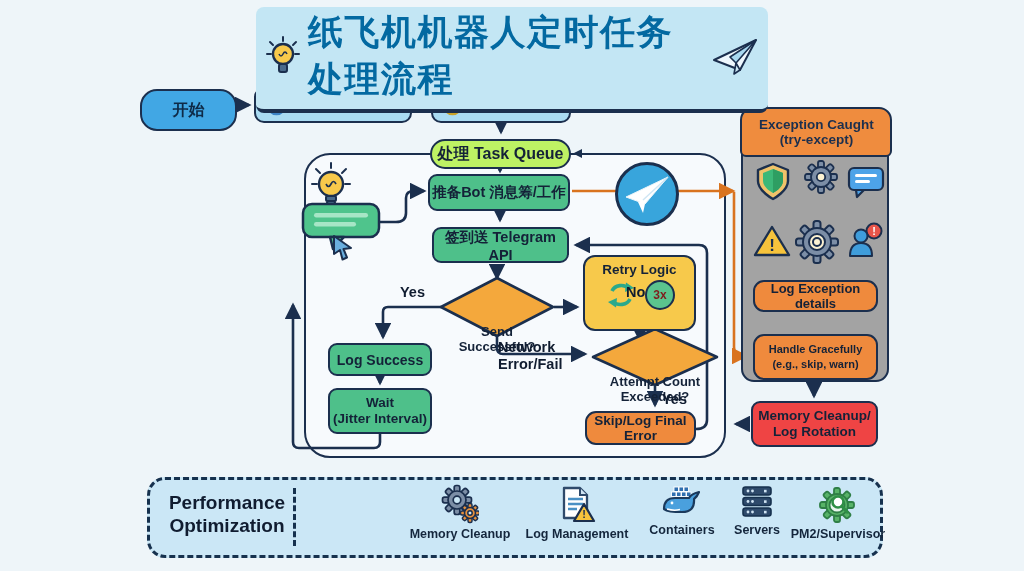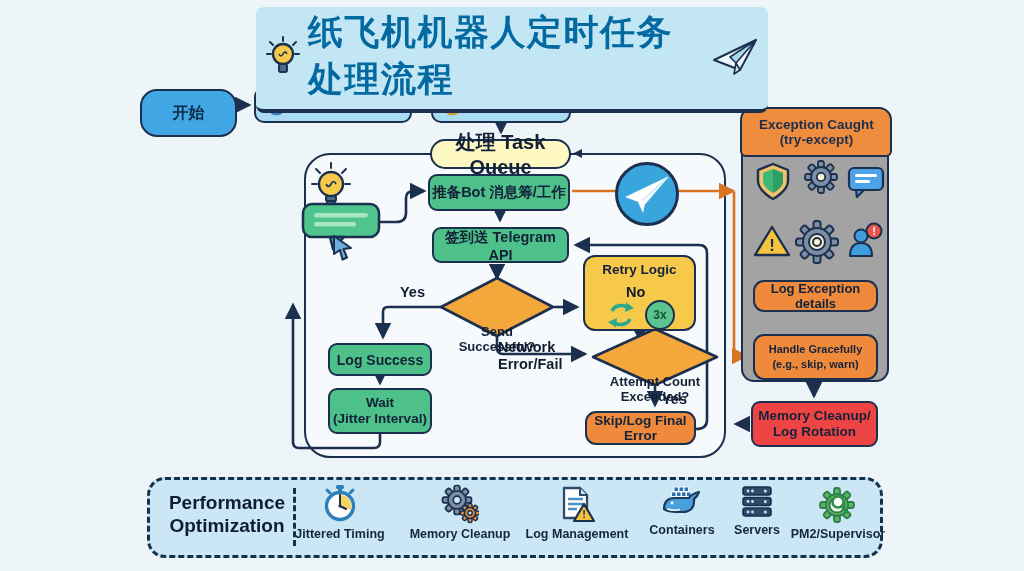--- a/index.html
+++ b/index.html
@@ -6,24 +6,24 @@
   #canvas{position:relative;width:1024px;height:571px;background:#eef5f9;overflow:hidden;
           font-family:"Liberation Sans","DejaVu Sans",sans-serif;color:#142238;}
   .abs{position:absolute;}
   svg{display:block;}
   #wires{position:absolute;left:0;top:0;z-index:2;}
   .node{position:absolute;z-index:3;display:flex;align-items:center;justify-content:center;
         border:2.5px solid #1b2f4e;font-weight:bold;text-align:center;color:#142238;box-sizing:border-box;}
   .pre{white-space:pre-line;}
   .blue-pill{background:#41a7e4;border-radius:17px;font-size:16px;color:#0e2a47;}
   .lblue{background:#a9dbf2;border-radius:10px;font-size:14.5px;gap:6px;}
-  .queue{background:#fef9c3;border-radius:15px;font-size:20px;}
+  .queue{background:#bef264;border-radius:15px;font-size:16px;}
   .green{background:#4ec08a;border-radius:9px;font-size:14px;}
   .orange{background:#ef8a3d;border-radius:11px;font-size:13.5px;}
-  .yellow{background:#f7c94b;border-radius:12px;gap:20px;}
+  .yellow{background:#f7c94b;border-radius:12px;}
   .container-box{position:absolute;left:304px;top:153px;width:422px;height:305px;
         border:2.6px solid #1b2f4e;border-radius:26px;background:#f7fafd;z-index:1;box-sizing:border-box;}
   .elabel{position:absolute;z-index:4;font-weight:bold;font-size:14.5px;color:#101c30;text-align:left;line-height:16.5px;}
   .dtext{position:absolute;z-index:4;font-weight:bold;font-size:13px;line-height:15px;text-align:center;color:#142238;margin-top:32px;}
   .panel{position:absolute;left:741px;top:108px;width:148px;height:274px;background:#a3a3a3;
         border:2.6px solid #1b2f4e;border-radius:13px;z-index:3;box-sizing:border-box;}
   .panel-h{position:absolute;left:-2.6px;top:-2.6px;width:148px;height:46px;background:#ef8c3e;
         border:2.6px solid #1b2f4e;border-radius:13px 13px 6px 6px;display:flex;align-items:center;justify-content:center;
         font-weight:bold;font-size:13.5px;line-height:15.5px;text-align:center;color:#1b2f4e;box-sizing:content-box;}
   .panel .node{z-index:5;}
@@ -31,21 +31,21 @@
         border:3px dashed #16314e;border-radius:18px;z-index:3;box-sizing:border-box;}
   .perf-title{position:absolute;left:158px;top:491px;width:138px;text-align:center;z-index:4;
         font-weight:bold;font-size:19px;line-height:23px;color:#101c30;}
   .divider{position:absolute;left:293px;top:488px;height:58px;border-left:3px dashed #16314e;z-index:4;}
   .perf-item{position:absolute;top:484px;width:120px;z-index:4;display:flex;flex-direction:column;align-items:center;}
   .perf-item .lbl{margin-top:3px;font-weight:bold;font-size:12.5px;color:#14263c;white-space:nowrap;}
   .titlebar{position:absolute;left:50%;top:7px;transform:translateX(-50%);z-index:5;display:flex;align-items:center;gap:8px;
         background:#c3e6f4;border-radius:8px;padding:2px 10px 6px 10px;border-bottom:4px solid #1b2f4e;}
   .titlebar .t{font-weight:bold;font-size:35px;letter-spacing:1.5px;color:#0369a1;}
   .count-badge{display:flex;align-items:center;justify-content:center;width:26px;height:26px;border-radius:50%;
-        background:#5bc48e;border:2.5px solid #1b2f4e;font-weight:bold;font-size:12px;color:#14532d;}
+        background:#5bc48e;border:2.5px solid #1b2f4e;font-weight:bold;font-size:12px;color:#7f1d1d;}
 </style>
 </head>
 <body>
 
 <div id="canvas">
 
   <div class="titlebar">
     <span>
       <svg width="34" height="40" viewBox="0 0 34 40">
         <g stroke="#1b2f4e" stroke-width="2" stroke-linecap="round">
@@ -111,21 +111,21 @@
     </g>
     <g fill="none" stroke="#d9731f" stroke-width="2.6">
       <path d="M 572,191 H 733" marker-end="url(#aho)"></path>
       <path d="M 734,192 V 347 Q 734,356 742,356 H 746" marker-end="url(#aho)"></path>
     </g>
     <polygon points="573,153.5 582,149 582,158" fill="#1b2f4e"></polygon>
     <polygon points="497,278 553,307 497,336 441,307" fill="#f4a83c" stroke="#1b2f4e" stroke-width="2.6" stroke-linejoin="round"></polygon>
     <polygon points="655,329 717,357 655,385 593,357" fill="#f4a83c" stroke="#1b2f4e" stroke-width="2.6" stroke-linejoin="round"></polygon>
   </svg>
 
-  <div class="node blue-pill" style="left:140px;top:89px;width:97px;height:48px;">开始</div>
+  <div class="node blue-pill" style="left:140px;top:89px;width:97px;height:42px;">开始</div>
 
   <div class="node lblue" style="left:254px;top:87px;width:158px;height:36px;">
     <span>
       <svg width="21" height="21" viewBox="0 0 21 21">
         <circle cx="10.5" cy="10.5" r="8.3" fill="#fff" stroke="#3b82c4" stroke-width="3"></circle>
         <path d="M10.5,10.5 V5.8 M10.5,10.5 H14" stroke="#1b2f4e" stroke-width="1.8" stroke-linecap="round"></path>
       </svg>
     </span>
     <span>开始!嵆周期任务</span>
   </div>
@@ -285,35 +285,20 @@
   </div>
 
   <div class="node pre" style="left:751px;top:401px;width:127px;height:46px;background:#ef4444;border-radius:9px;font-size:13.5px;line-height:16px;">Memory Cleanup/
 Log Rotation</div>
 
   <div class="bottom-panel"></div>
   <div class="perf-title pre">Performance
 Optimization</div>
   <div class="divider"></div>
 
-  <div class="perf-item" style="left:280px;">
-    <span>
-      <svg width="36" height="40" viewBox="0 0 36 40">
-        <rect x="14" y="1" width="8" height="4" rx="1.5" fill="#2f7fb8"></rect>
-        <rect x="16" y="5" width="4" height="3" fill="#2f7fb8"></rect>
-        <path d="M28,9 L31,6" stroke="#2f7fb8" stroke-width="3" stroke-linecap="round"></path>
-        <path d="M8,9 L5,6" stroke="#2f7fb8" stroke-width="3" stroke-linecap="round"></path>
-        <circle cx="18" cy="22" r="13.5" fill="#fff" stroke="#2f7fb8" stroke-width="3.4"></circle>
-        <path d="M18,22 L18,11 A11,11 0 0 1 28.5,26 Z" fill="#f6d35c"></path>
-        <path d="M18,22 V11 M18,22 L24,25" stroke="#1b2f4e" stroke-width="2" stroke-linecap="round"></path>
-        <circle cx="18" cy="22" r="1.6" fill="#1b2f4e"></circle>
-      </svg>
-    </span>
-    <span class="lbl">Jittered Timing</span>
-  </div>
 
   <div class="perf-item" style="left:400px;">
     <span>
       <svg width="38" height="40" viewBox="0 0 38 40">
         <g transform="translate(16,16)" fill="#7c8ea6" stroke="#1b2f4e" stroke-width="1.7" stroke-linejoin="round">
           <rect x="-2.8" y="-14.5" width="5.6" height="29" rx="2"></rect>
           <rect x="-2.8" y="-14.5" width="5.6" height="29" rx="2" transform="rotate(45)"></rect>
           <rect x="-2.8" y="-14.5" width="5.6" height="29" rx="2" transform="rotate(90)"></rect>
           <rect x="-2.8" y="-14.5" width="5.6" height="29" rx="2" transform="rotate(135)"></rect>
           <circle r="9"></circle>

